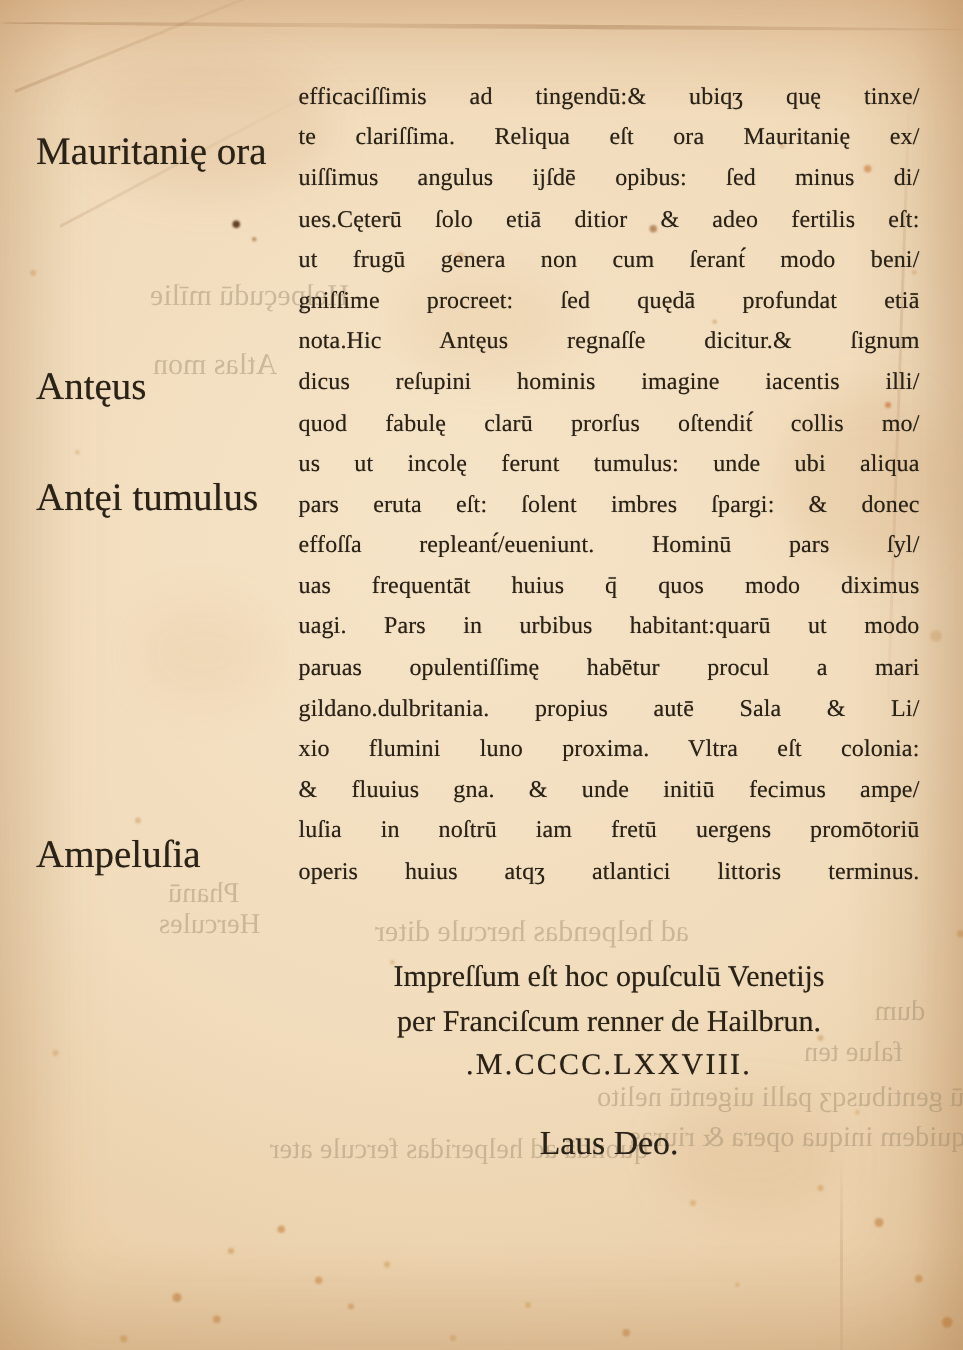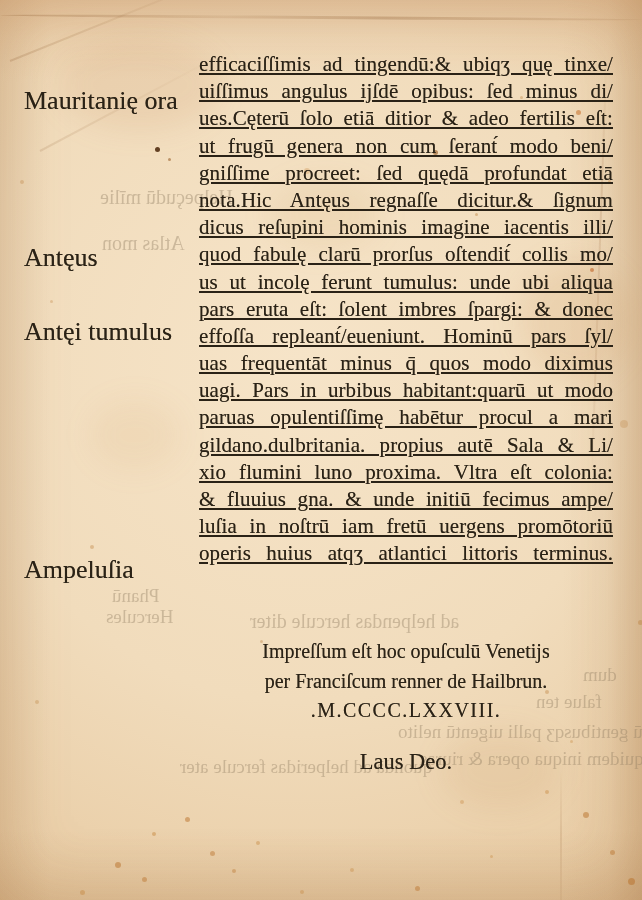--- a/index.html
+++ b/index.html
@@ -16,24 +16,23 @@
       linear-gradient(180deg, rgba(205,145,95,0.28) 0px, rgba(205,145,95,0.10) 38px, rgba(205,145,95,0) 80px),
       linear-gradient(270deg, rgba(160,108,58,0.22) 0px, rgba(160,108,58,0.06) 34px, rgba(160,108,58,0) 80px),
       linear-gradient(90deg, rgba(160,108,58,0.12) 0px, rgba(160,108,58,0) 50px),
       linear-gradient(0deg, rgba(170,118,66,0.14) 0px, rgba(170,118,66,0) 70px);
   }
   .page::after{content:"";position:absolute;inset:0;pointer-events:none;box-shadow:inset 0 0 70px rgba(148,98,48,0.22);}
 
   
   .textblock{
     position:absolute;left:199px;top:51px;width:414px;
-    font-size:21px;line-height:27.2px;color:#2a2216;
+    font-size:16px;line-height:27.2px;color:#2a2216;
     letter-spacing:0.1px;text-shadow:0 0 0.5px rgba(42,34,22,0.55);
     z-index:5;
-    text-decoration:underline;
   }
   .bodyline{text-align:justify;text-align-last:justify;white-space:normal;height:27.2px;}
   .margin-note{
     position:absolute;left:24px;font-size:26px;color:#2a2216;
     text-shadow:0 0 0.5px rgba(42,34,22,0.55);z-index:5;white-space:nowrap;
   }
   .colophon{
     position:absolute;left:199px;top:637px;width:414px;text-align:center;
     font-size:20px;line-height:29.5px;color:#2a2216;
     text-shadow:0 0 0.5px rgba(42,34,22,0.55);z-index:5;
@@ -72,31 +71,32 @@
               background:linear-gradient(90deg, rgba(140,92,48,0.22), rgba(140,92,48,0));"></div>
   <div class="crease" style="left:40px;top:150px;width:200px;height:2px;transform:rotate(-28deg);transform-origin:left center;
               background:linear-gradient(90deg, rgba(140,92,48,0.16), rgba(140,92,48,0));"></div>
   <div class="crease" style="left:598px;top:60px;width:2px;height:420px;transform:rotate(2deg);
               background:linear-gradient(180deg, rgba(150,100,55,0), rgba(150,100,55,0.18) 30%, rgba(150,100,55,0.10) 80%, rgba(150,100,55,0));"></div>
   <div class="crease" style="left:560px;top:770px;width:2px;height:130px;
               background:linear-gradient(180deg, rgba(150,100,55,0), rgba(150,100,55,0.16), rgba(150,100,55,0.08));"></div>
 
   <div class="textblock">
       <div class="bodyline">efficaciſſimis ad tingendū:&amp; ubiqʒ quę tinxe/</div>
+      <div class="bodyline">te clariſſima. Reliqua eſt ora Mauritanię ex/</div>
       <div class="bodyline">uiſſimus angulus ijſdē opibus: ſed minus di/</div>
       <div class="bodyline">ues.Cęterū ſolo etiā ditior &amp; adeo fertilis eſt:</div>
       <div class="bodyline">ut frugū genera non cum ſerant́ modo beni/</div>
       <div class="bodyline">gniſſime procreet: ſed quędā profundat etiā</div>
       <div class="bodyline">nota.Hic Antęus regnaſſe dicitur.&amp; ſignum</div>
       <div class="bodyline">dicus reſupini hominis imagine iacentis illi/</div>
       <div class="bodyline">quod fabulę clarū prorſus oſtendit́ collis mo/</div>
       <div class="bodyline">us ut incolę ferunt tumulus: unde ubi aliqua</div>
       <div class="bodyline">pars eruta eſt: ſolent imbres ſpargi: &amp; donec</div>
       <div class="bodyline">effoſſa repleant́/eueniunt. Hominū pars ſyl/</div>
-      <div class="bodyline">uas frequentāt minus q̄ quos modo diximus</div>
+      <div class="bodyline">uas frequentāt huius q̄ quos modo diximus</div>
       <div class="bodyline">uagi. Pars in urbibus habitant:quarū ut modo</div>
       <div class="bodyline">paruas opulentiſſimę habētur procul a mari</div>
       <div class="bodyline">gildano.dulbritania. propius autē Sala &amp; Li/</div>
       <div class="bodyline">xio flumini luno proxima. Vltra eſt colonia:</div>
       <div class="bodyline">&amp; fluuius gna. &amp; unde initiū fecimus ampe/</div>
       <div class="bodyline">luſia in noſtrū iam fretū uergens promōtoriū</div>
       <div class="bodyline">operis huius atqʒ atlantici littoris terminus.</div>
     </div>
 
   <div class="margin-note" style="top:86px">Mauritanię ora</div>

